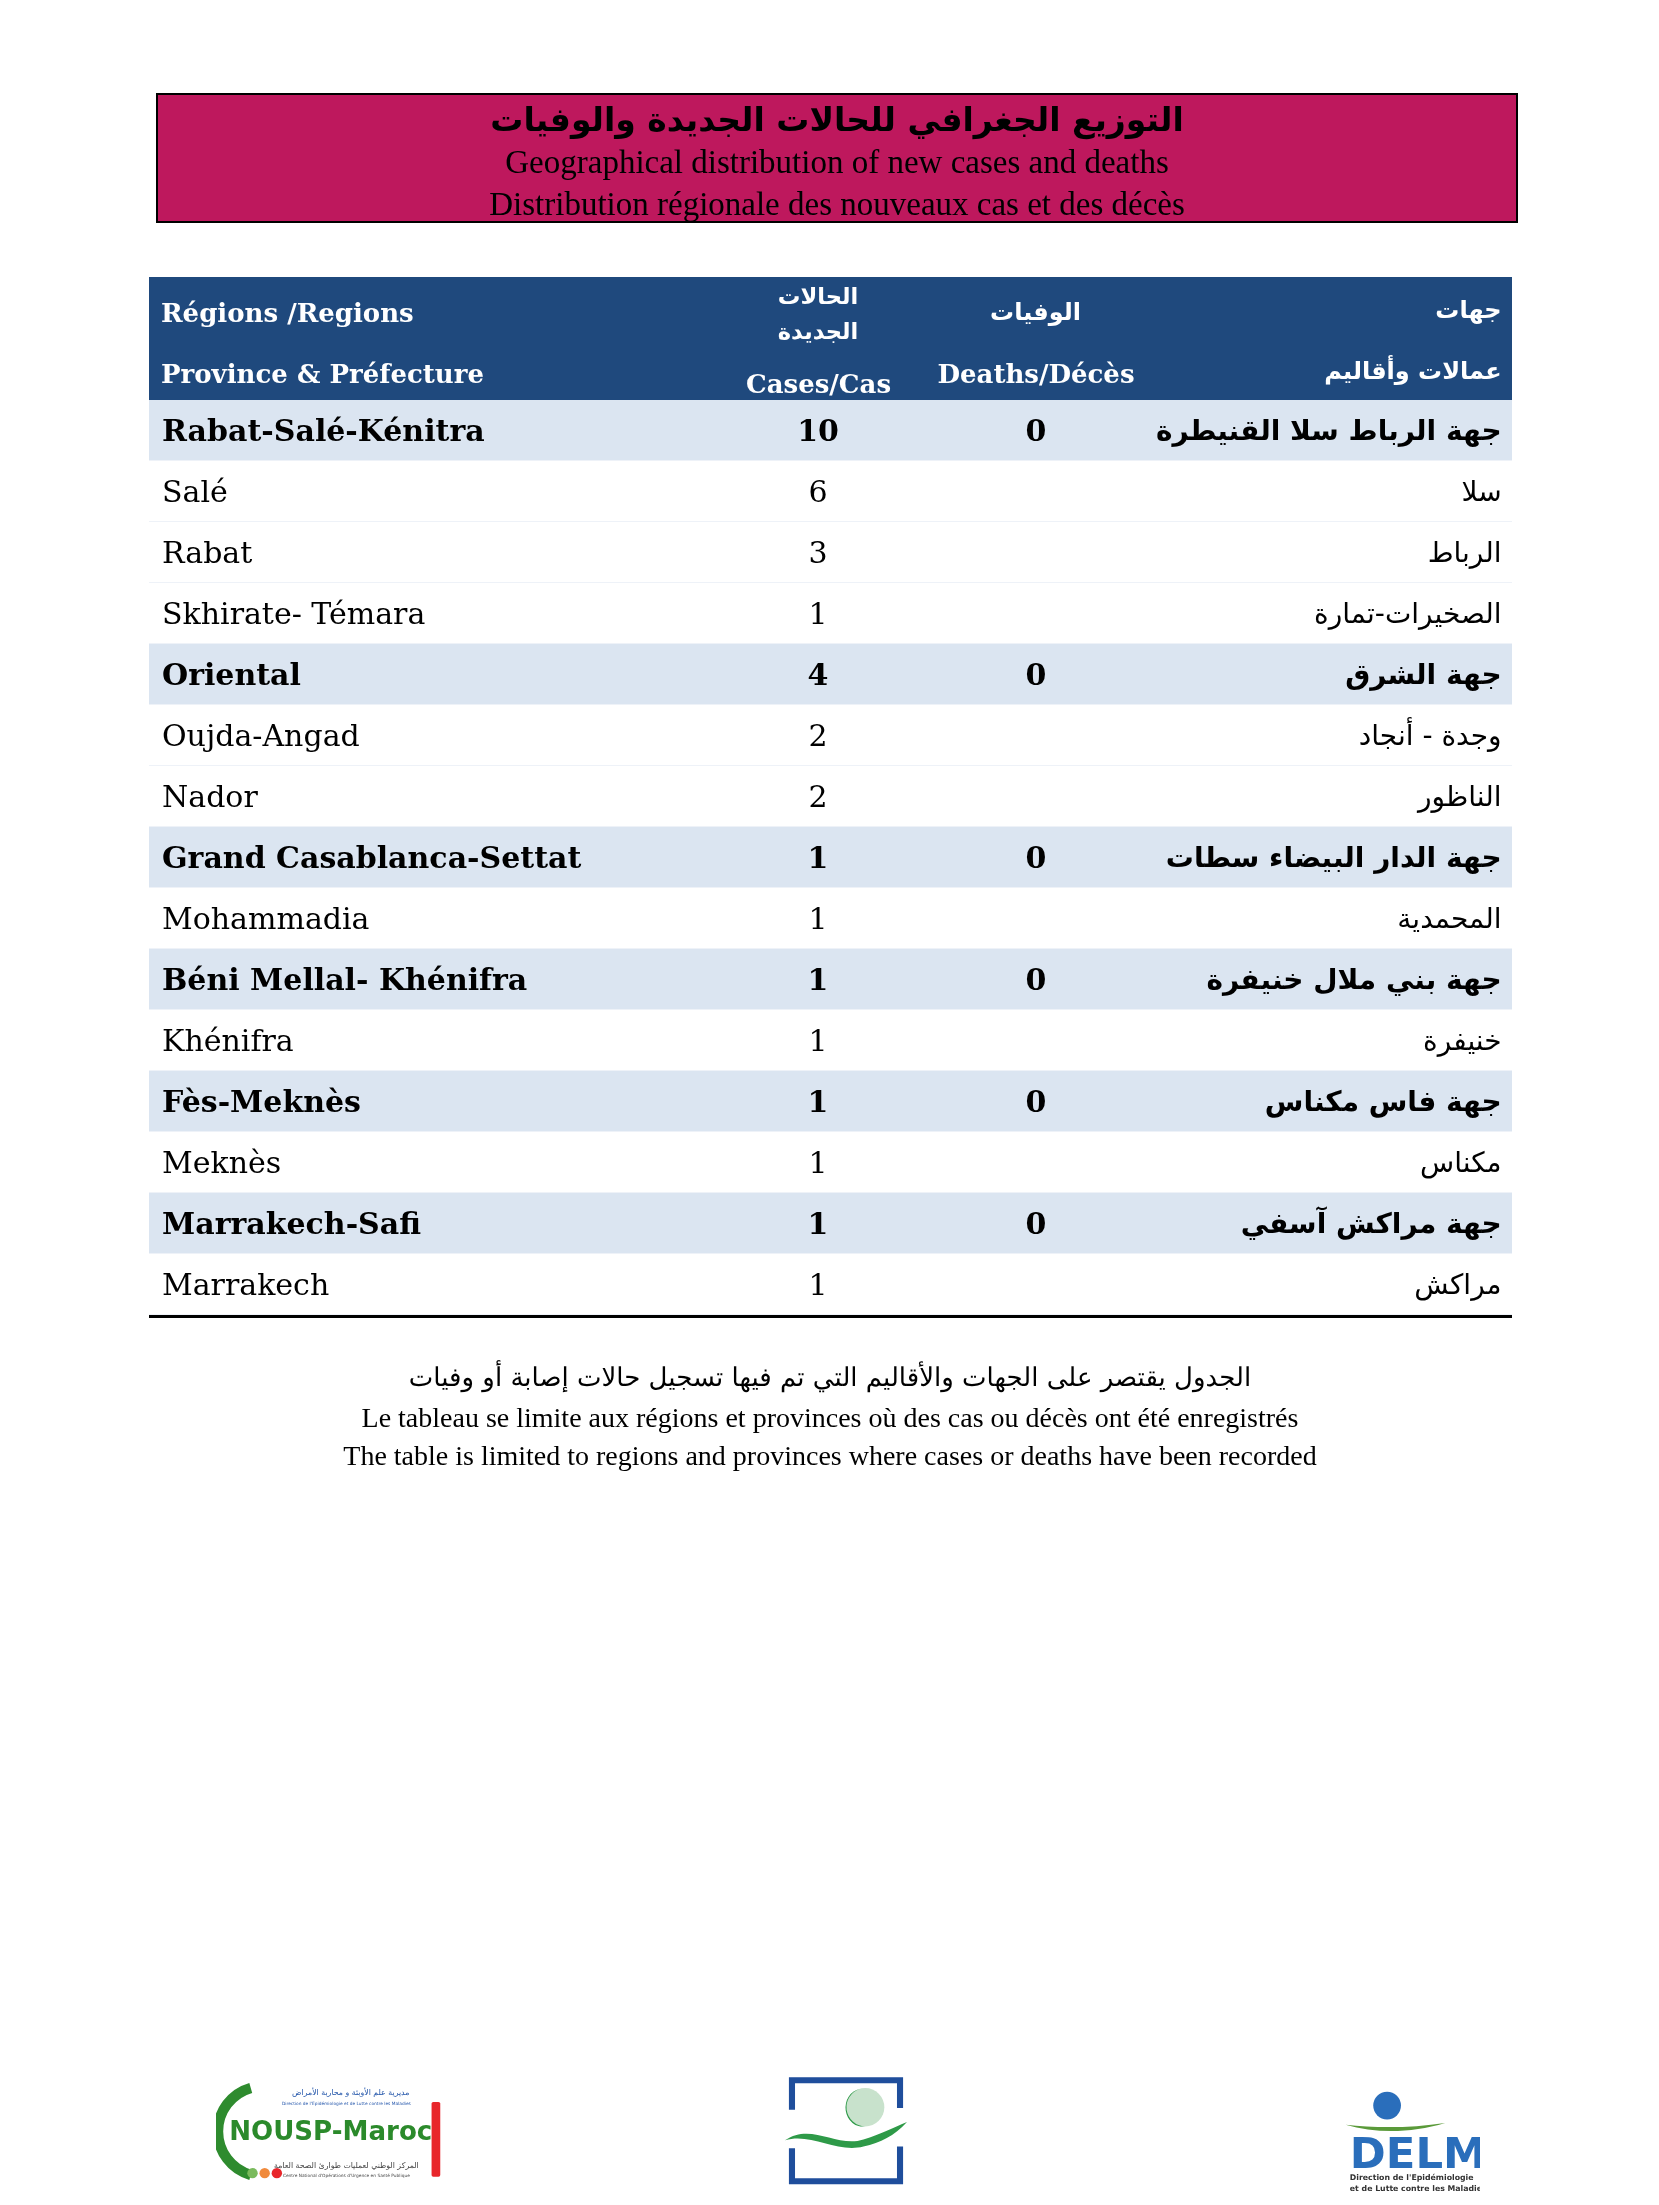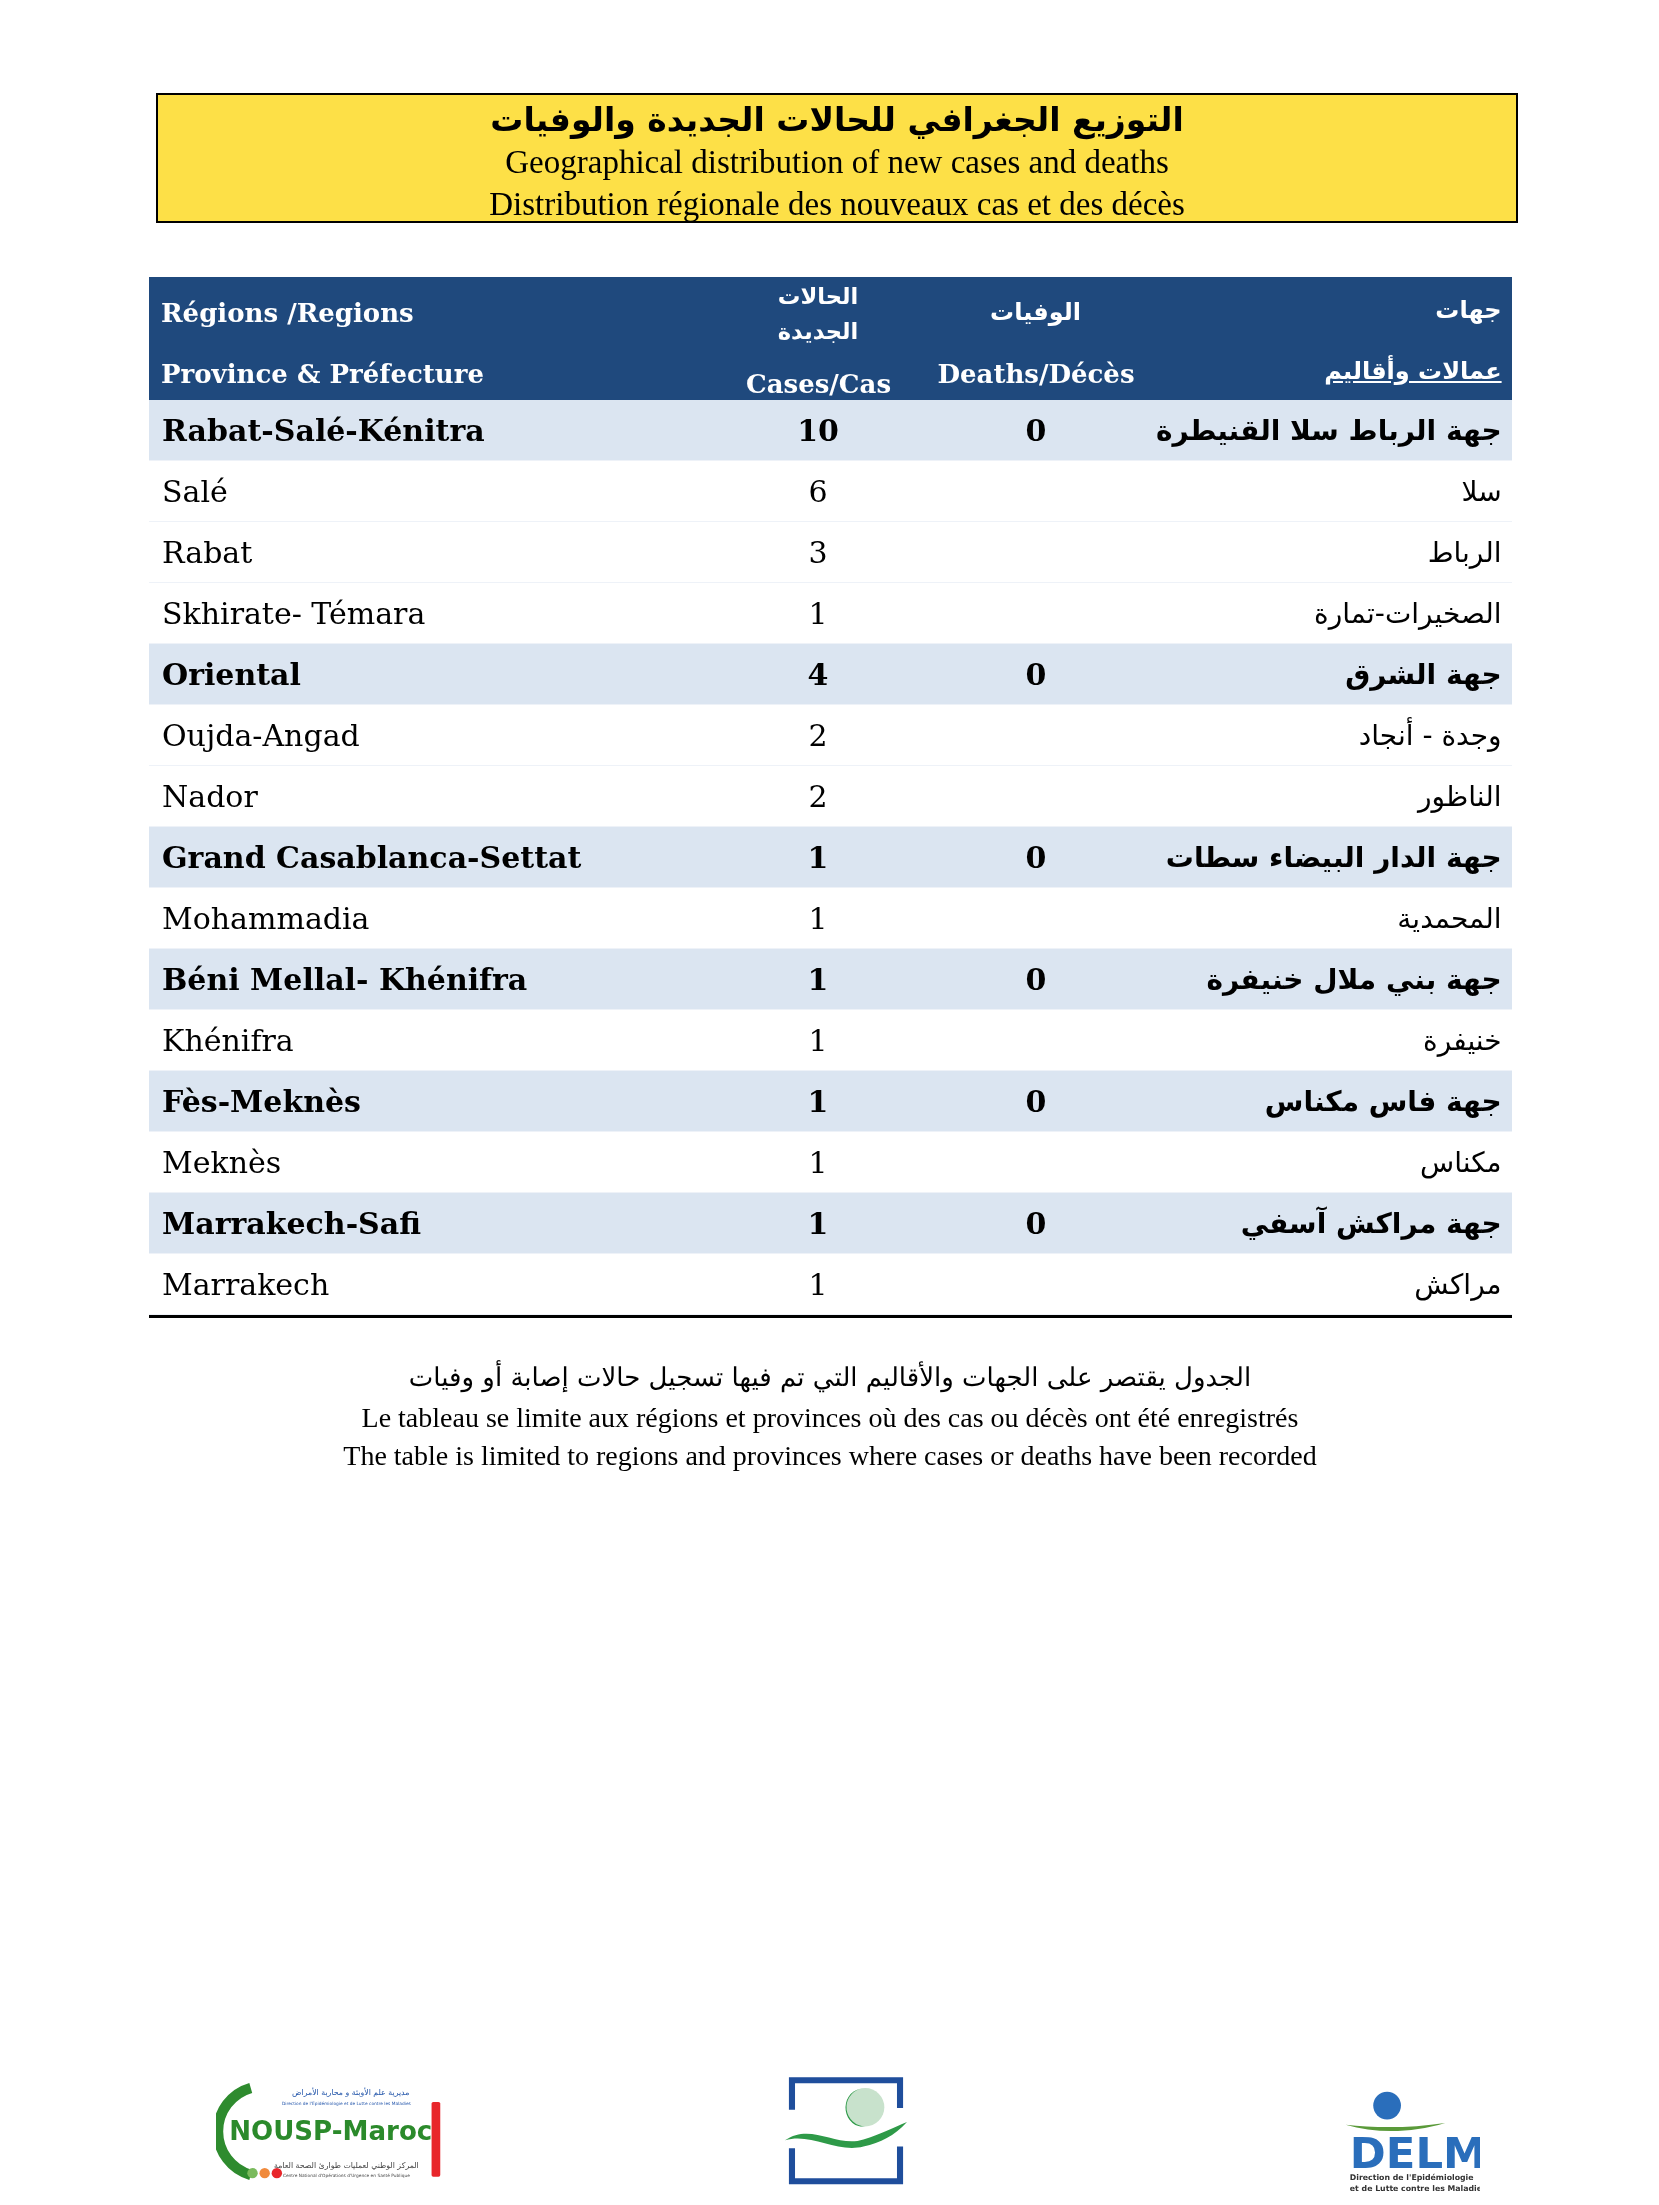--- a/index.html
+++ b/index.html
@@ -1,20 +1,20 @@
 <!DOCTYPE html>
 <html style="font-size:14px"><head>
 <meta charset="utf-8">
 <style>
   html, body { margin:0; padding:0; background:#ffffff; }
   body { width:1660px; height:2206px; position:relative; overflow:hidden;
          font-family:"DejaVu Serif", "Liberation Serif", serif; color:#000; }
 
   .title-box { position:absolute; left:156px; top:93px; width:1362px; height:130px;
-               background:#fde047; border:2.6px solid #000; box-sizing:border-box;
+               background:#be185d; border:2.6px solid #000; box-sizing:border-box;
                text-align:center; }
   .title-ar { font-family:"DejaVu Sans", sans-serif; font-weight:bold; font-size:33px;
               margin-top:3.5px; line-height:42px; direction:rtl; }
   .title-en, .title-fr { font-family:"Liberation Serif", serif; font-size:33px; line-height:42px; }
 
   .table { position:absolute; left:149px; top:277px; width:1363px; }
   .thead { background:#1f497d; color:#fff; height:123px; position:relative; }
   .th { position:absolute; font-family:"DejaVu Serif", serif; font-weight:bold; font-size:26px; white-space:nowrap; }
   .th.ar { font-family:"DejaVu Sans", sans-serif; direction:rtl; }
 
@@ -48,21 +48,21 @@
 
 <div class="table">
   <div class="thead">
     <span class="th" style="left:12px; top:21px;">Régions /Regions</span>
     <span class="th" style="left:12px; top:82px;">Province &amp; Préfecture</span>
     <span class="th ar" style="left:608px; width:122px; top:1.7px; white-space:normal; text-align:center; line-height:35px; font-size:22.6px;">الحالات الجديدة</span>
     <span class="th" style="left:581px; width:177px; text-align:center; top:92px;">Cases/Cas</span>
     <span class="th ar" style="left:782px; width:209px; text-align:center; top:21px; font-size:24px;">الوفيات</span>
     <span class="th" style="left:761px; width:252px; text-align:center; top:82px;">Deaths/Décès</span>
     <span class="th ar" style="right:10.4px; top:19px; font-size:24px;">جهات</span>
-    <span class="th ar" style="right:10.4px; top:80px; font-size:24px;text-decoration:underline;">عمالات وأقاليم</span>
+    <span class="th ar" style="right:10.4px; top:80px; font-size:24px;">عمالات وأقاليم</span>
   </div>
   <div id="tbody">
       <div class="row region">
         <span class="cell name">Rabat-Salé-Kénitra</span>
         <span class="cell cases">10</span>
         <span class="cell deaths">0</span>
         <span class="cell ar">جهة الرباط سلا القنيطرة</span>
       </div>
       <div class="row province">
         <span class="cell name">Salé</span>

